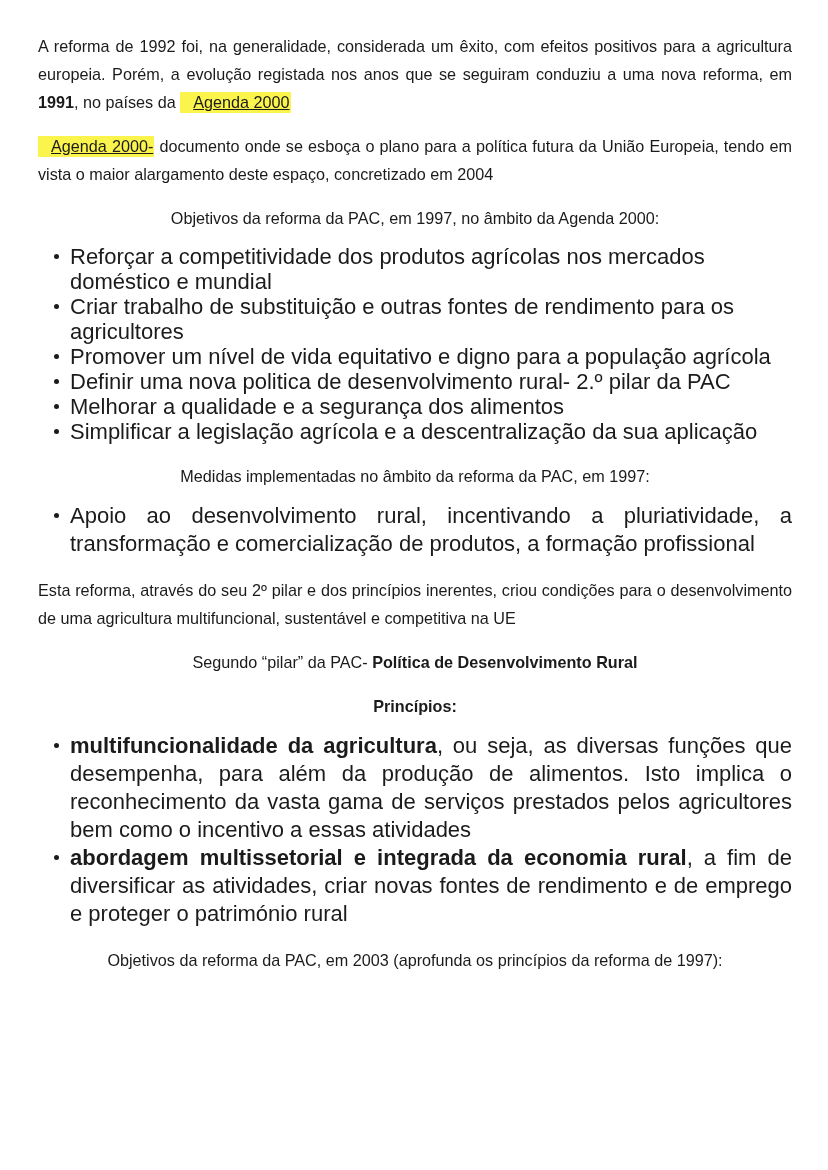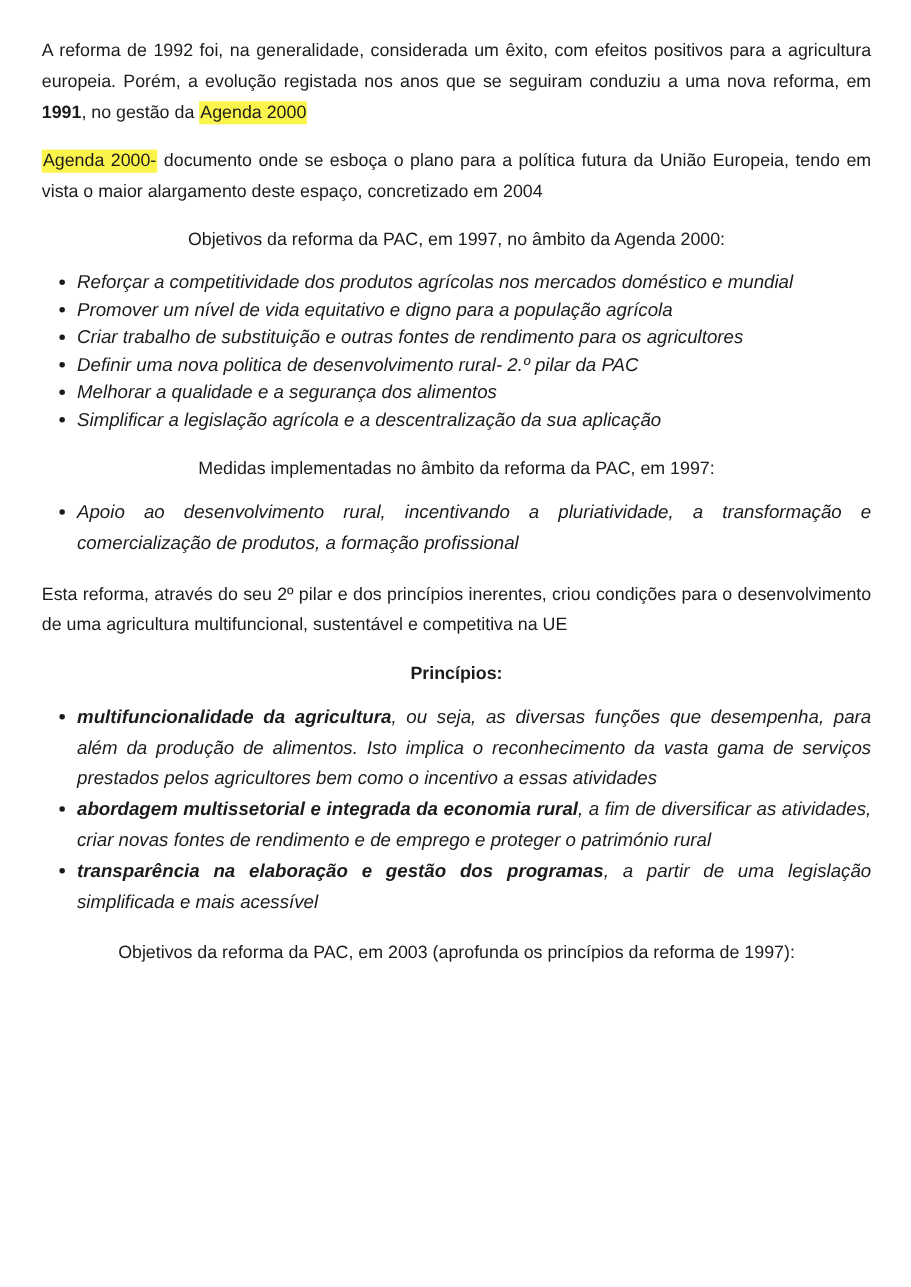--- a/index.html
+++ b/index.html
@@ -40,39 +40,39 @@
   }
   .para.left {
     text-align: center;
   }
   .para.gap-sm { margin-bottom: 12px; }
 
   b, .b { font-weight: 700; }
 
   .hl {
     background: #fbf44c;
-    padding: 1px 1px 2px 1px;
+    padding: 1px 1px 2px 13px;
     box-decoration-break: clone;
+    text-decoration: underline;
     -webkit-box-decoration-break: clone;
   }
 
   
   ul.bullets {
     list-style: none;
     margin: 0 0 16px 0;
     padding: 0;
   }
   ul.bullets > li {
     position: relative;
-    font-size: 17px;
+    font-size: 22px;
     line-height: 25px;
     padding-left: 32px;
     margin: 0;
     text-align: left;
-    font-style: italic;
   }
   ul.bullets > li::before {
     content: "";
     position: absolute;
     left: 16px;
     top: 10px;
     width: 5px;
     height: 5px;
     border-radius: 50%;
     background: #1b1b1b;
@@ -93,49 +93,49 @@
   }
 
   .list-compact > li { line-height: 25.4px; }
 </style>
 </head>
 <body>
 
 <div class="page">
   <div class="doc">
 
-    <p class="para"><span>A reforma de 1992 foi, na generalidade, considerada um êxito, com efeitos positivos para a agricultura europeia. Porém, a evolução registada nos anos que se seguiram conduziu a uma nova reforma, em </span><b>1991</b><span>, no gestão da </span><span class="hl">Agenda 2000</span></p>
+    <p class="para"><span>A reforma de 1992 foi, na generalidade, considerada um êxito, com efeitos positivos para a agricultura europeia. Porém, a evolução registada nos anos que se seguiram conduziu a uma nova reforma, em </span><b>1991</b><span>, no países da </span><span class="hl">Agenda 2000</span></p>
 
     <p class="para"><span class="hl">Agenda 2000-</span><span> documento onde se esboça o plano para a política futura da União Europeia, tendo em vista o maior alargamento deste espaço, concretizado em 2004</span></p>
 
     <p class="para left gap-sm">Objetivos da reforma da PAC, em 1997, no âmbito da Agenda 2000:</p>
 
     <ul class="bullets list-compact spaced">
       <li>Reforçar a competitividade dos produtos agrícolas nos mercados doméstico e mundial</li>
+      <li>Criar trabalho de substituição e outras fontes de rendimento para os agricultores</li>
       <li>Promover um nível de vida equitativo e digno para a população agrícola</li>
-      <li>Criar trabalho de substituição e outras fontes de rendimento para os agricultores</li>
       <li>Definir uma nova politica de desenvolvimento rural- 2.º pilar da PAC</li>
       <li>Melhorar a qualidade e a segurança dos alimentos</li>
       <li>Simplificar a legislação agrícola e a descentralização da sua aplicação</li>
     </ul>
 
     <p class="para left gap-sm">Medidas implementadas no âmbito da reforma da PAC, em 1997:</p>
 
     <ul class="bullets justified spaced">
       <li>Apoio ao desenvolvimento rural, incentivando a pluriatividade, a transformação  e comercialização de produtos, a  formação profissional</li>
     </ul>
 
     <p class="para">Esta reforma, através do seu 2º pilar e dos princípios inerentes, criou condições para o desenvolvimento de uma agricultura multifuncional, sustentável e competitiva na UE</p>
 
+    <p class="para left"><span>Segundo “pilar” da PAC- </span><b>Política de Desenvolvimento Rural</b></p>
 
     <p class="para left gap-sm b">Princípios:</p>
 
     <ul class="bullets justified spaced">
       <li><b>multifuncionalidade da agricultura</b><span>, ou seja, as diversas funções que desempenha, para além da produção de alimentos. Isto implica o reconhecimento da vasta gama de serviços prestados pelos agricultores bem como o incentivo a essas atividades</span></li>
       <li><b>abordagem multissetorial e integrada da economia rural</b><span>, a fim de diversificar as atividades, criar novas fontes de rendimento e de emprego e proteger o património rural</span></li>
-      <li><b>transparência na elaboração e gestão dos programas</b><span>, a partir de uma legislação simplificada e mais acessível</span></li>
     </ul>
 
 
     <p class="para left">Objetivos da reforma da PAC, em 2003 (aprofunda os princípios da reforma de 1997):</p>
 
   </div>
 </div>
 
 </body></html>

